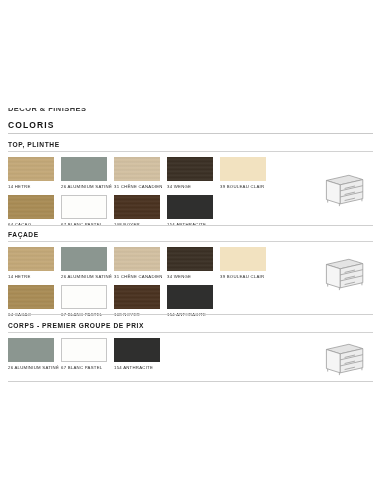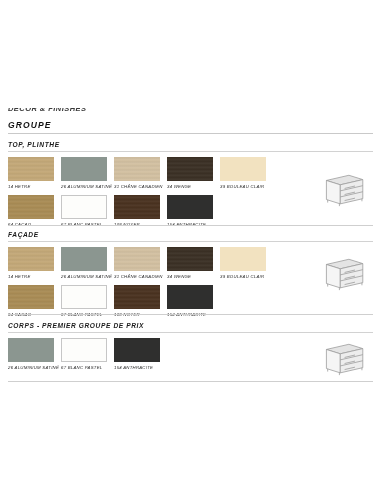--- a/index.html
+++ b/index.html
@@ -3,21 +3,21 @@
 <meta charset="utf-8">
 <style>
   html,body{margin:0;padding:0;}
   body{
     width:381px;height:492px;
     background:#ffffff;
     font-family:"Liberation Sans", sans-serif;
     color:#1c1c1c;
     overflow:hidden;
   }
-  .page{position:relative;width:381px;height:492px;font-style:italic;}
+  .page{position:relative;width:381px;height:492px;}
 
   
   .cropped-title{
     position:absolute;left:8px;top:108px;
     width:110px;height:7px;
     overflow:hidden;
   }
   .cropped-title span{
     display:block;
     font-size:7.5px;font-weight:bold;letter-spacing:.45px;
@@ -96,21 +96,21 @@
 </head>
 <body>
 
 <div class="page">
 
   <div class="cropped-title">
     <span>DECOR &amp; FINISHES</span>
   </div>
 
   <div class="coloris-head">
-    <div class="txt">GROUPE</div>
+    <div class="txt">COLORIS</div>
     <div class="rule"></div>
   </div>
 
   <div id="sections-host">
       <div class="section" style="top: 140px;">
         <div class="sec-title">TOP, PLINTHE</div>
         <div class="sec-rule"></div>
         <div class="sw-grid">
           <div class="sw-row">
             <div class="sw-cell">

